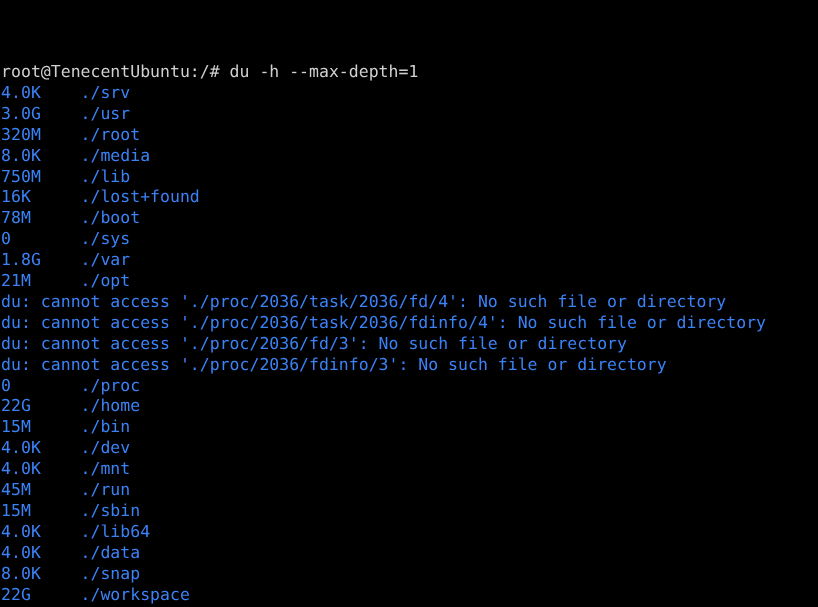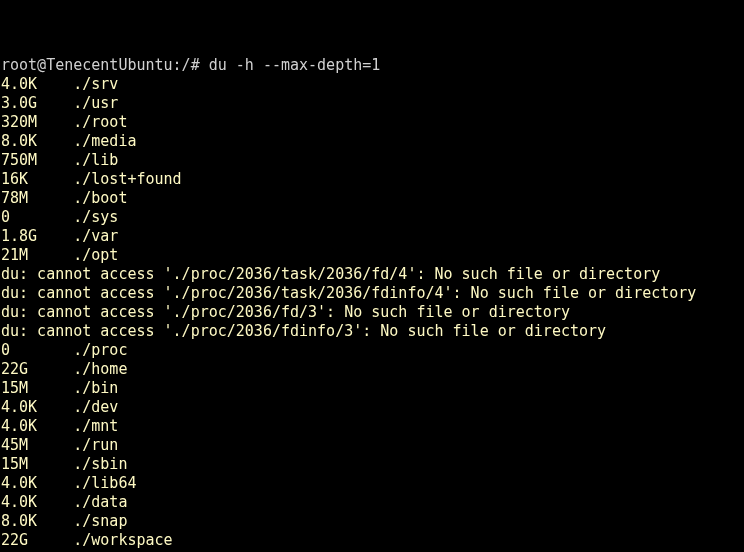--- a/index.html
+++ b/index.html
@@ -26,21 +26,21 @@
     white-space: pre;
     letter-spacing: 0px;
     margin-top: 16px;
   }
   .line {
     height: 19px;
     line-height: 19px;
     white-space: pre;
     font-family: "DejaVu Sans Mono", "Liberation Mono", monospace;
     font-size: 15px;
-    color: #fef9c3;
+    color: #3b82f6;
   }
   .prompt-line {
     color: #d0d0d0;
   }
 </style>
 </head>
 <body>
 
 <div id="terminal">
   <div id="terminal-output"><div class="line prompt-line">root@TenecentUbuntu:/# du -h --max-depth=1</div><div class="line">4.0K    ./srv</div><div class="line">3.0G    ./usr</div><div class="line">320M    ./root</div><div class="line">8.0K    ./media</div><div class="line">750M    ./lib</div><div class="line">16K     ./lost+found</div><div class="line">78M     ./boot</div><div class="line">0       ./sys</div><div class="line">1.8G    ./var</div><div class="line">21M     ./opt</div><div class="line">du: cannot access './proc/2036/task/2036/fd/4': No such file or directory</div><div class="line">du: cannot access './proc/2036/task/2036/fdinfo/4': No such file or directory</div><div class="line">du: cannot access './proc/2036/fd/3': No such file or directory</div><div class="line">du: cannot access './proc/2036/fdinfo/3': No such file or directory</div><div class="line">0       ./proc</div><div class="line">22G     ./home</div><div class="line">15M     ./bin</div><div class="line">4.0K    ./dev</div><div class="line">4.0K    ./mnt</div><div class="line">45M     ./run</div><div class="line">15M     ./sbin</div><div class="line">4.0K    ./lib64</div><div class="line">4.0K    ./data</div><div class="line">8.0K    ./snap</div><div class="line">22G     ./workspace</div><div class="line">18M     ./tmp</div></div>

